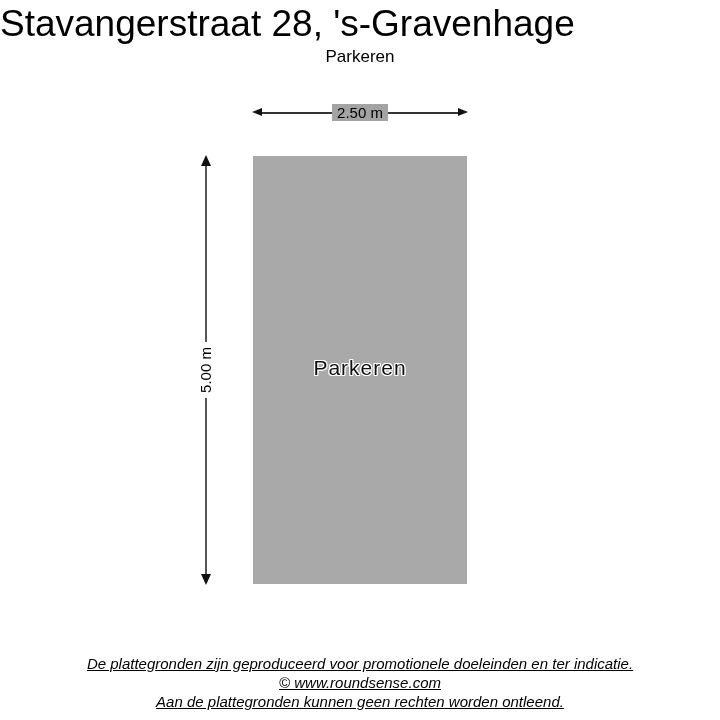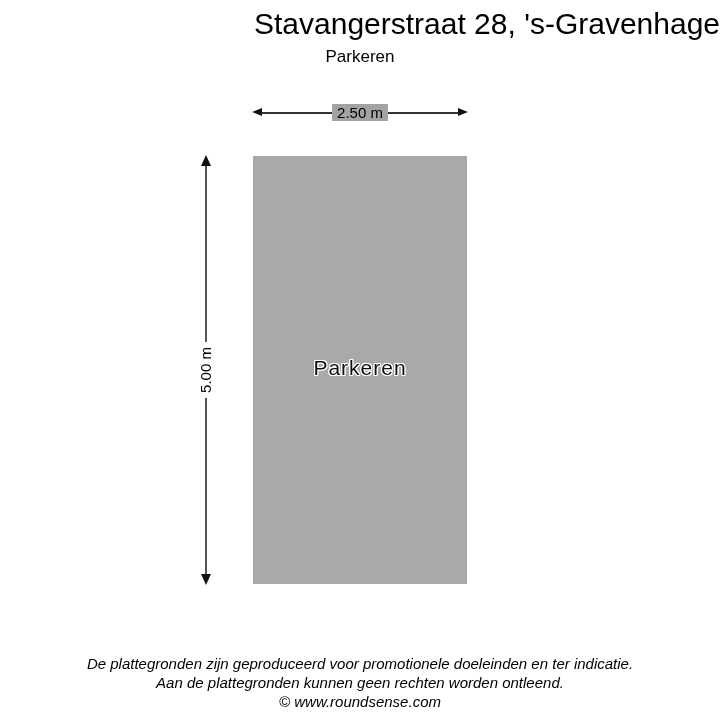--- a/index.html
+++ b/index.html
@@ -1,34 +1,34 @@
 <!DOCTYPE html>
 <html><head>
   <meta charset="utf-8">
   <style>
     html, body { margin: 0; padding: 0; background: #ffffff; }
     body { width: 720px; height: 720px; position: relative; overflow: hidden; font-family: "Liberation Sans", sans-serif; color: #000; }
-    .title { position: absolute; left: 0; width: 720px; top: 4px; text-align: right; font-size: 30px; line-height: 40px; }
+    .title { position: absolute; left: 0; width: 720px; top: 4px; text-align: left; font-size: 37px; line-height: 40px; }
     .subtitle { position: absolute; left: 0; width: 720px; top: 46px; text-align: center; font-size: 17px; line-height: 22px; }
     .room { position: absolute; left: 253px; top: 156px; width: 214px; height: 428px; background: #a9a9a9; }
     .room-label { position: absolute; left: 0; right: 0; top: 200px; text-align: center; font-size: 21px; letter-spacing: 1px; color: #111;
       text-shadow: 1px 0 0 #fff, -1px 0 0 #fff, 0 1px 0 #fff, 0 -1px 0 #fff, 1px 1px 0 #fff, -1px -1px 0 #fff, 1px -1px 0 #fff, -1px 1px 0 #fff; }
     .dim-h { position: absolute; left: 253px; top: 104px; width: 214px; height: 18px; }
     .dim-h .line { position: absolute; top: 8px; height: 1.5px; background: #333; }
     .dim-h .label { position: absolute; left: 0; right: 0; top: 0; text-align: center; font-size: 15px; line-height: 18px; }
     .dim-h .label span { background: #a3a3a3; padding: 0 5px; }
     .arrow-left { position: absolute; left: -1px; top: 4px; width: 0; height: 0; border-top: 4.5px solid transparent; border-bottom: 4.5px solid transparent; border-right: 10px solid #111; }
     .arrow-right { position: absolute; right: -1px; top: 4px; width: 0; height: 0; border-top: 4.5px solid transparent; border-bottom: 4.5px solid transparent; border-left: 10px solid #111; }
     .dim-v { position: absolute; left: 196px; top: 156px; width: 20px; height: 428px; }
     .dim-v .vline { position: absolute; left: 9px; width: 1.5px; background: #555; }
     .arrow-up { position: absolute; left: 5px; top: -1px; width: 0; height: 0; border-left: 5px solid transparent; border-right: 5px solid transparent; border-bottom: 11px solid #111; }
     .arrow-down { position: absolute; left: 5px; bottom: -1px; width: 0; height: 0; border-left: 5px solid transparent; border-right: 5px solid transparent; border-top: 11px solid #111; }
     .dim-v .vlabel { position: absolute; left: 10px; top: 214px; transform: translate(-50%, -50%) rotate(-90deg); font-size: 15px; white-space: nowrap; background: #fff; padding: 0 5px; line-height: 18px; }
     .disclaimer { position: absolute; left: 0; width: 720px; top: 654px; text-align: center; font-style: italic; font-size: 15px; line-height: 19px; }
-    .disclaimer div { white-space: nowrap; }
+    .disclaimer div { white-space: nowrap; text-decoration: underline; }
   </style>
 </head>
 <body>
 
 <div class="title">Stavangerstraat 28, 's-Gravenhage</div>
 <div class="subtitle">Parkeren</div>
 
 <div class="dim-h">
   <div class="line" style="left:4px; width:80px;"></div>
   <div class="line" style="right:4px; width:80px;"></div>
@@ -43,15 +43,15 @@
   <div class="arrow-down"></div>
   <div class="vlabel">5.00 m</div>
 </div>
 
 <div class="room">
   <div class="room-label">Parkeren</div>
 </div>
 
 <div class="disclaimer">
   <div>De plattegronden zijn geproduceerd voor promotionele doeleinden en ter indicatie.</div>
+  <div>© www.roundsense.com</div>
   <div>Aan de plattegronden kunnen geen rechten worden ontleend.</div>
-  <div>© www.roundsense.com</div>
 </div>
 
 </body></html>

